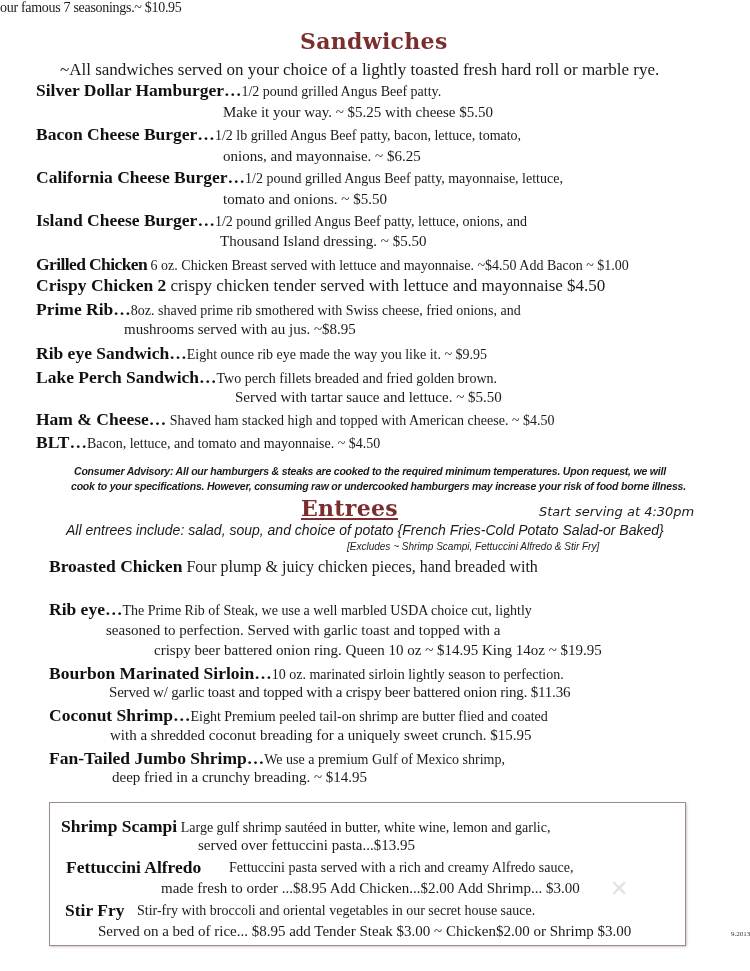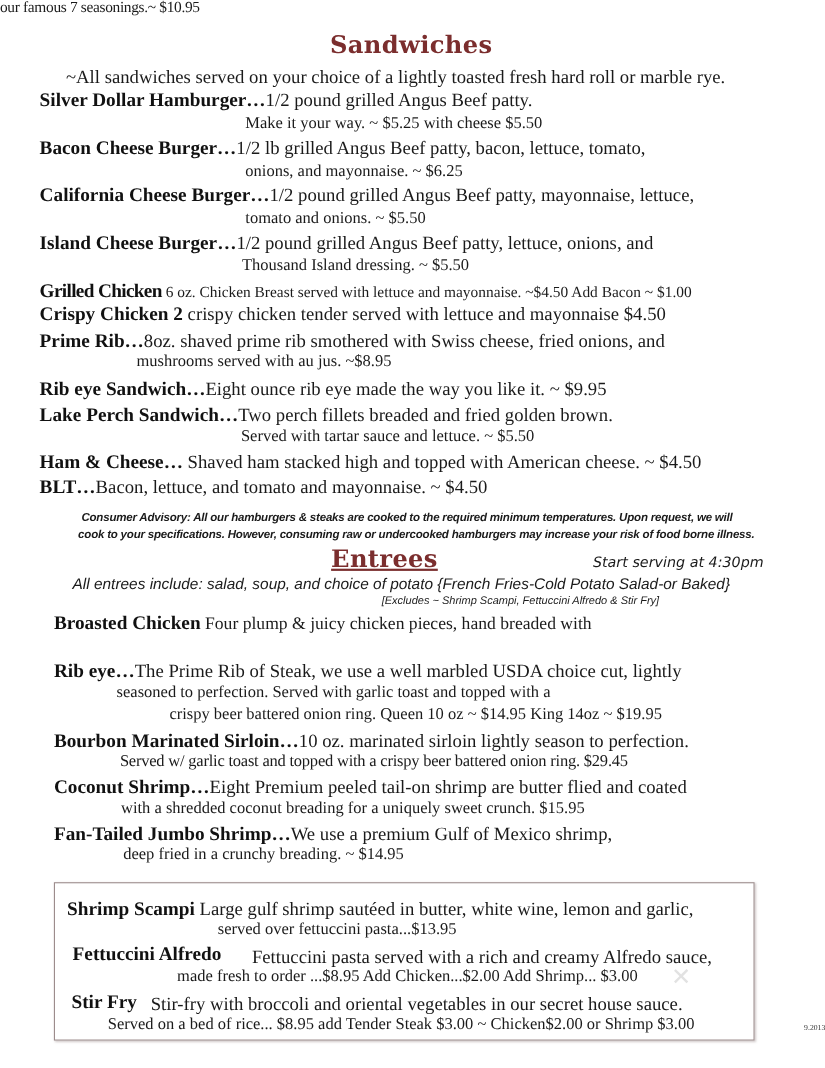--- a/index.html
+++ b/index.html
@@ -10,21 +10,21 @@
 
   .section-title {
     font-family: "DejaVu Serif", "Liberation Serif", serif;
     font-weight: bold;
     color: #7b2e2e;
     font-size: 22px;
     letter-spacing: 0.3px;
   }
 
   .name { font-weight: bold; font-size: 17.5px; color: #111; }
-  .desc { font-size: 17px; color: #1a1a1a; }
+  .desc { font-size: 14px; color: #1a1a1a; }
   .cont { font-size: 15px; color: #1a1a1a; }
 
   .intro { font-size: 17px; color: #1a1a1a; }
 
   .advisory {
     font-family: "Liberation Sans", "DejaVu Sans", sans-serif;
     font-style: italic;
     font-weight: bold;
     font-size: 10.5px;
     color: #1a1a1a;
@@ -106,21 +106,21 @@
 </div>
 <div class="abs cont" style="left:124px; top:321px;">mushrooms served with au jus. ~$8.95</div>
 
 <div class="abs" style="left:36px; top:343px;">
   <span class="name">Rib eye Sandwich…</span><span class="desc">Eight ounce rib eye made the way you like it. ~ $9.95</span>
 </div>
 
 <div class="abs" style="left:36px; top:367px;font-family:Liberation Serif, serif;">
   <span class="name">Lake Perch Sandwich…</span><span class="desc">Two perch fillets breaded and fried golden brown.</span>
 </div>
-<div class="abs cont" style="left:219px; top:389px;">Served with tartar sauce and lettuce. ~ $5.50</div>
+<div class="abs cont" style="left:235px; top:389px;">Served with tartar sauce and lettuce. ~ $5.50</div>
 
 <div class="abs" style="left:36px; top:409px;">
   <span class="name">Ham &amp; Cheese…</span><span class="desc"> Shaved ham stacked high and topped with American cheese. ~ $4.50</span>
 </div>
 
 <div class="abs" style="left:36px; top:432px;">
   <span class="name">BLT…</span><span class="desc">Bacon, lettuce, and tomato and mayonnaise. ~ $4.50</span>
 </div>
 
 <div class="abs advisory" style="left:54px; top:465px;">Consumer Advisory: All our hamburgers &amp; steaks are cooked to the required minimum temperatures. Upon request, we will</div>
@@ -138,21 +138,21 @@
 
 <div class="abs" style="left:49px; top:599px;">
   <span class="name">Rib eye…</span><span class="desc">The Prime Rib of Steak, we use a well marbled USDA choice cut, lightly</span>
 </div>
 <div class="abs cont" style="left:106px; top:622px;">seasoned to perfection.  Served with garlic toast and topped with a</div>
 <div class="abs cont" style="left:106px; top:642px;margin-left:48px;">crispy beer battered onion ring.  Queen 10 oz ~ $14.95   King 14oz ~ $19.95</div>
 
 <div class="abs" style="left:49px; top:663px;">
   <span class="name">Bourbon Marinated Sirloin…</span><span class="desc">10 oz. marinated sirloin lightly season to perfection.</span>
 </div>
-<div class="abs cont" style="left:109px; top:684px; letter-spacing:-0.2px;">Served w/ garlic toast and topped with a crispy beer battered onion ring.  $29.45</div>
+<div class="abs cont" style="left:109px; top:684px; letter-spacing:-0.2px;">Served w/ garlic toast and topped with a crispy beer battered onion ring.  $11.36</div>
 
 <div class="abs" style="left:49px; top:705px;">
   <span class="name">Coconut Shrimp…</span><span class="desc">Eight Premium peeled tail-on shrimp are butter flied and coated</span>
 </div>
 <div class="abs cont" style="left:110px; top:727px;">with a shredded coconut breading for a uniquely sweet crunch.  $15.95</div>
 
 <div class="abs" style="left:49px; top:748px;">
   <span class="name">Fan-Tailed Jumbo Shrimp…</span><span class="desc">We use a premium Gulf of Mexico shrimp,</span>
 </div>
 <div class="abs cont" style="left:112px; top:769px;">deep fried in a crunchy breading. ~ $14.95</div>

